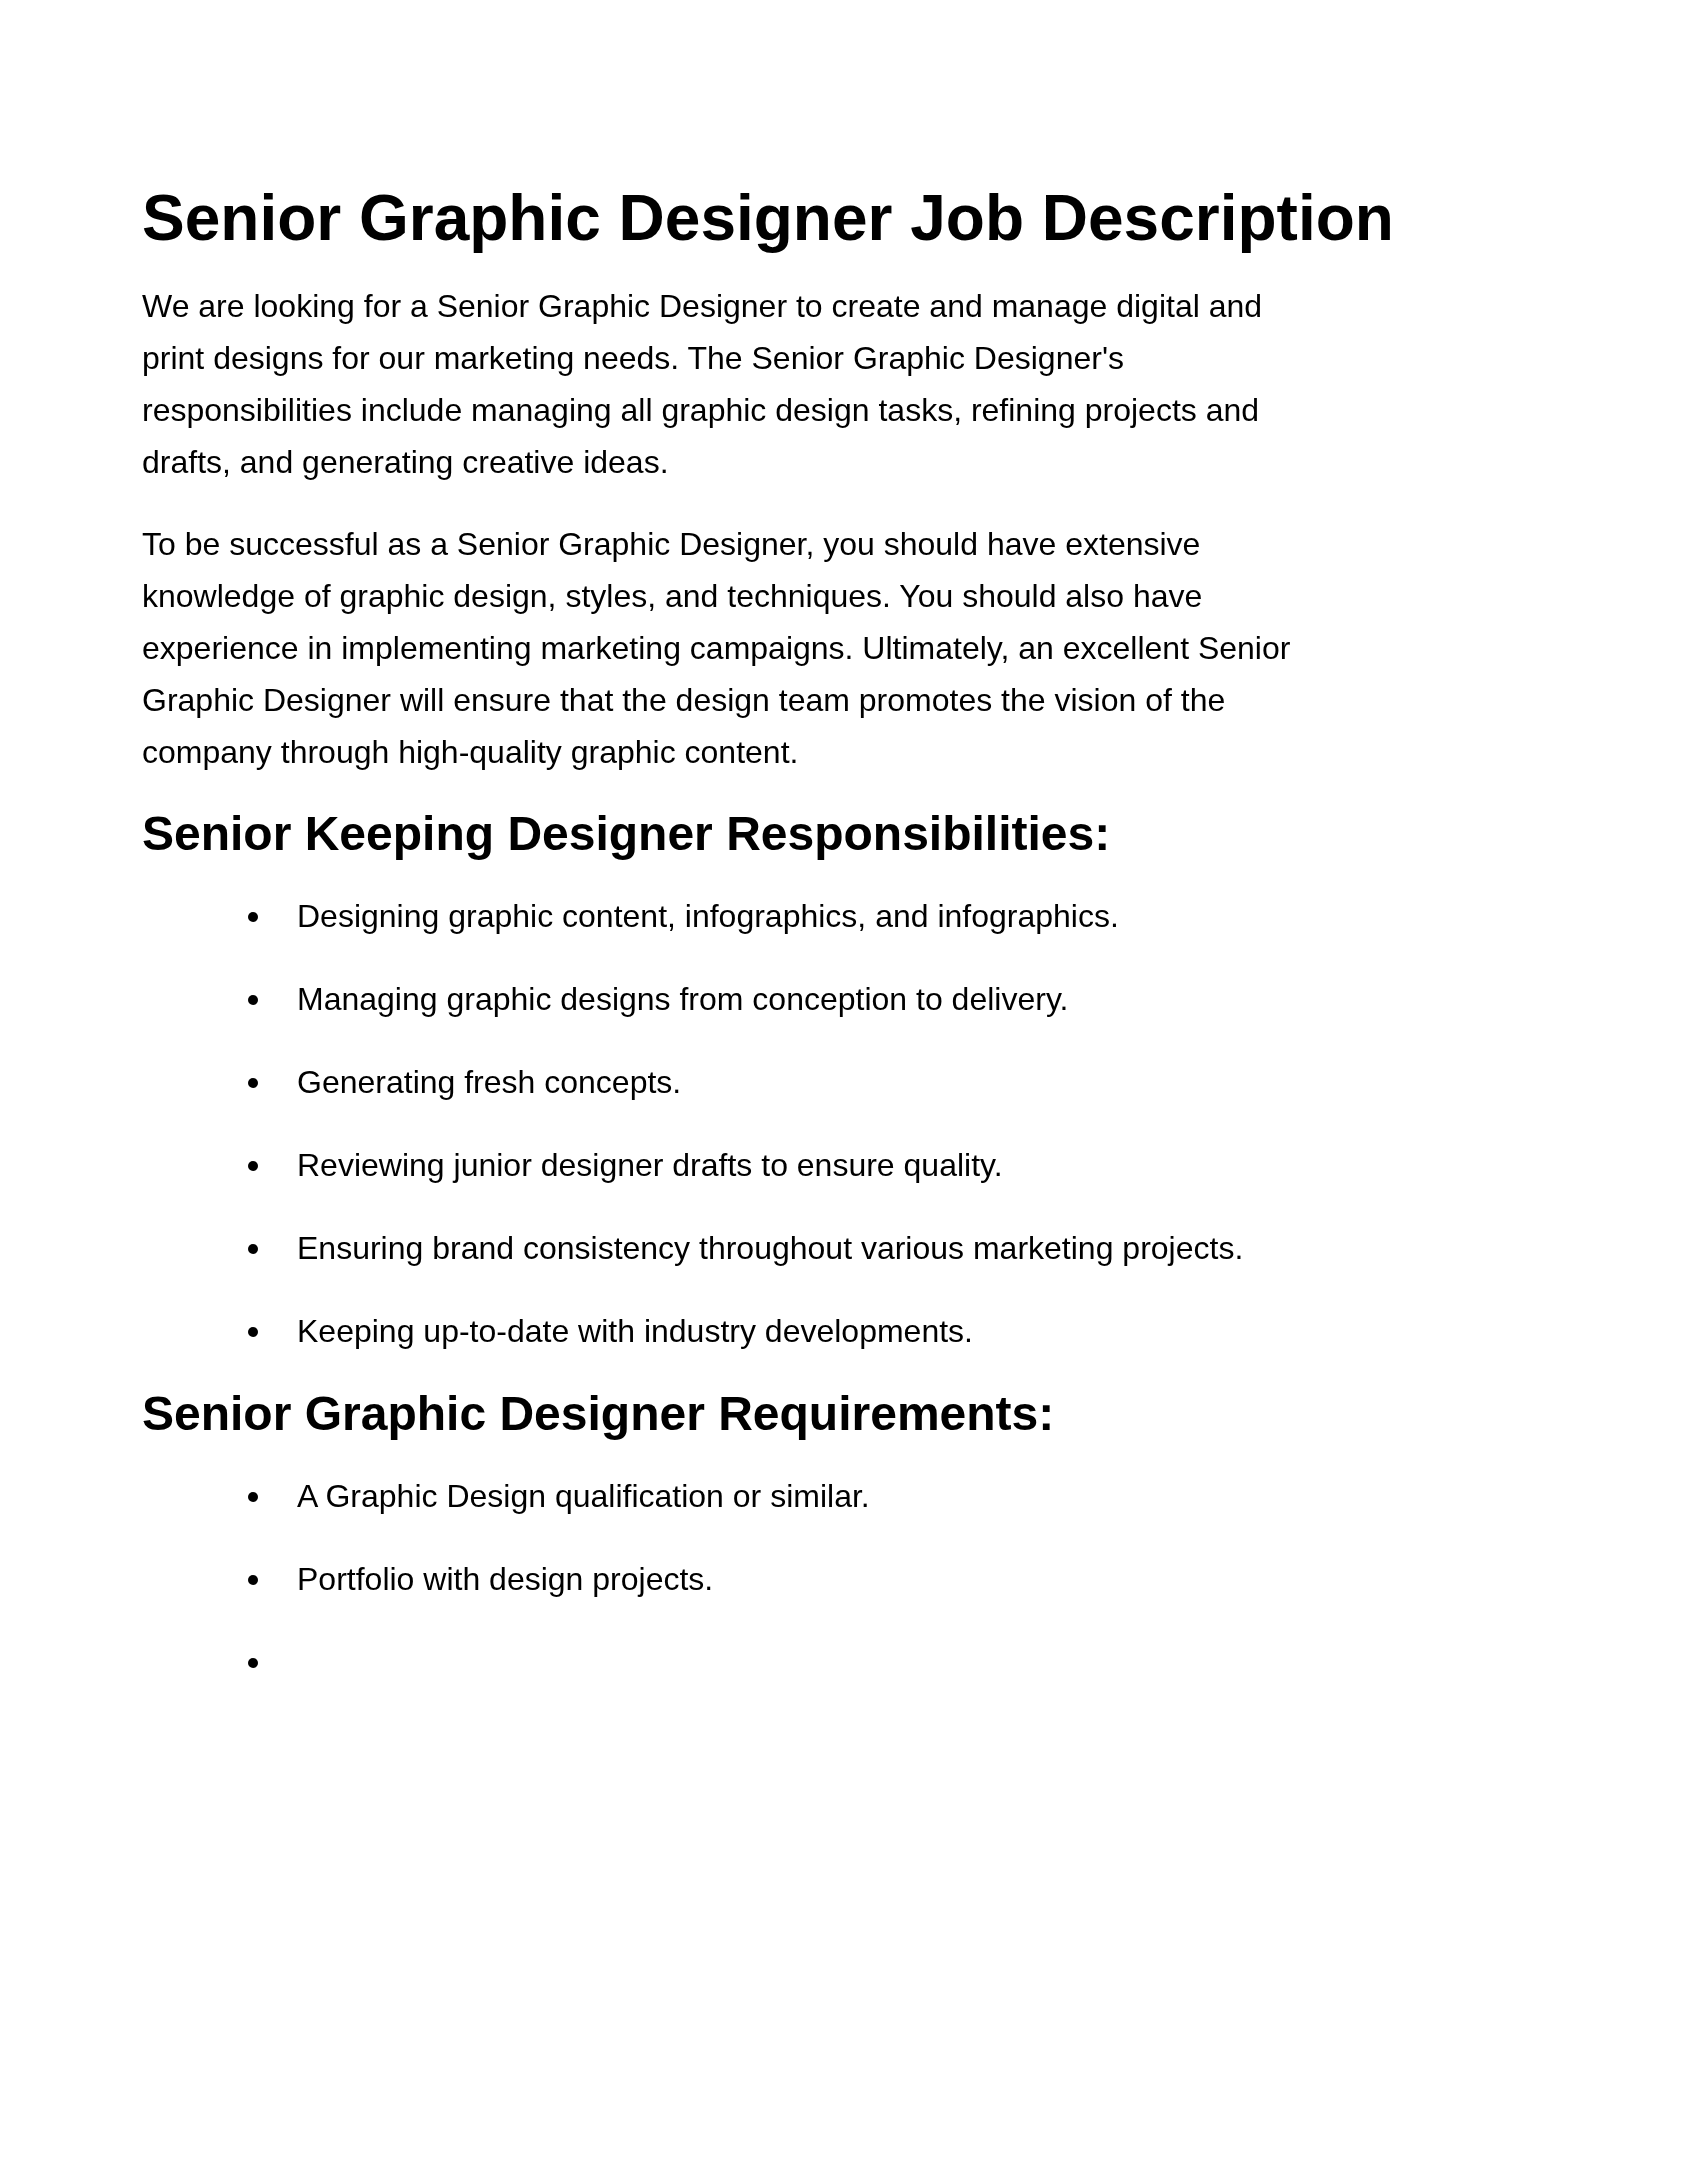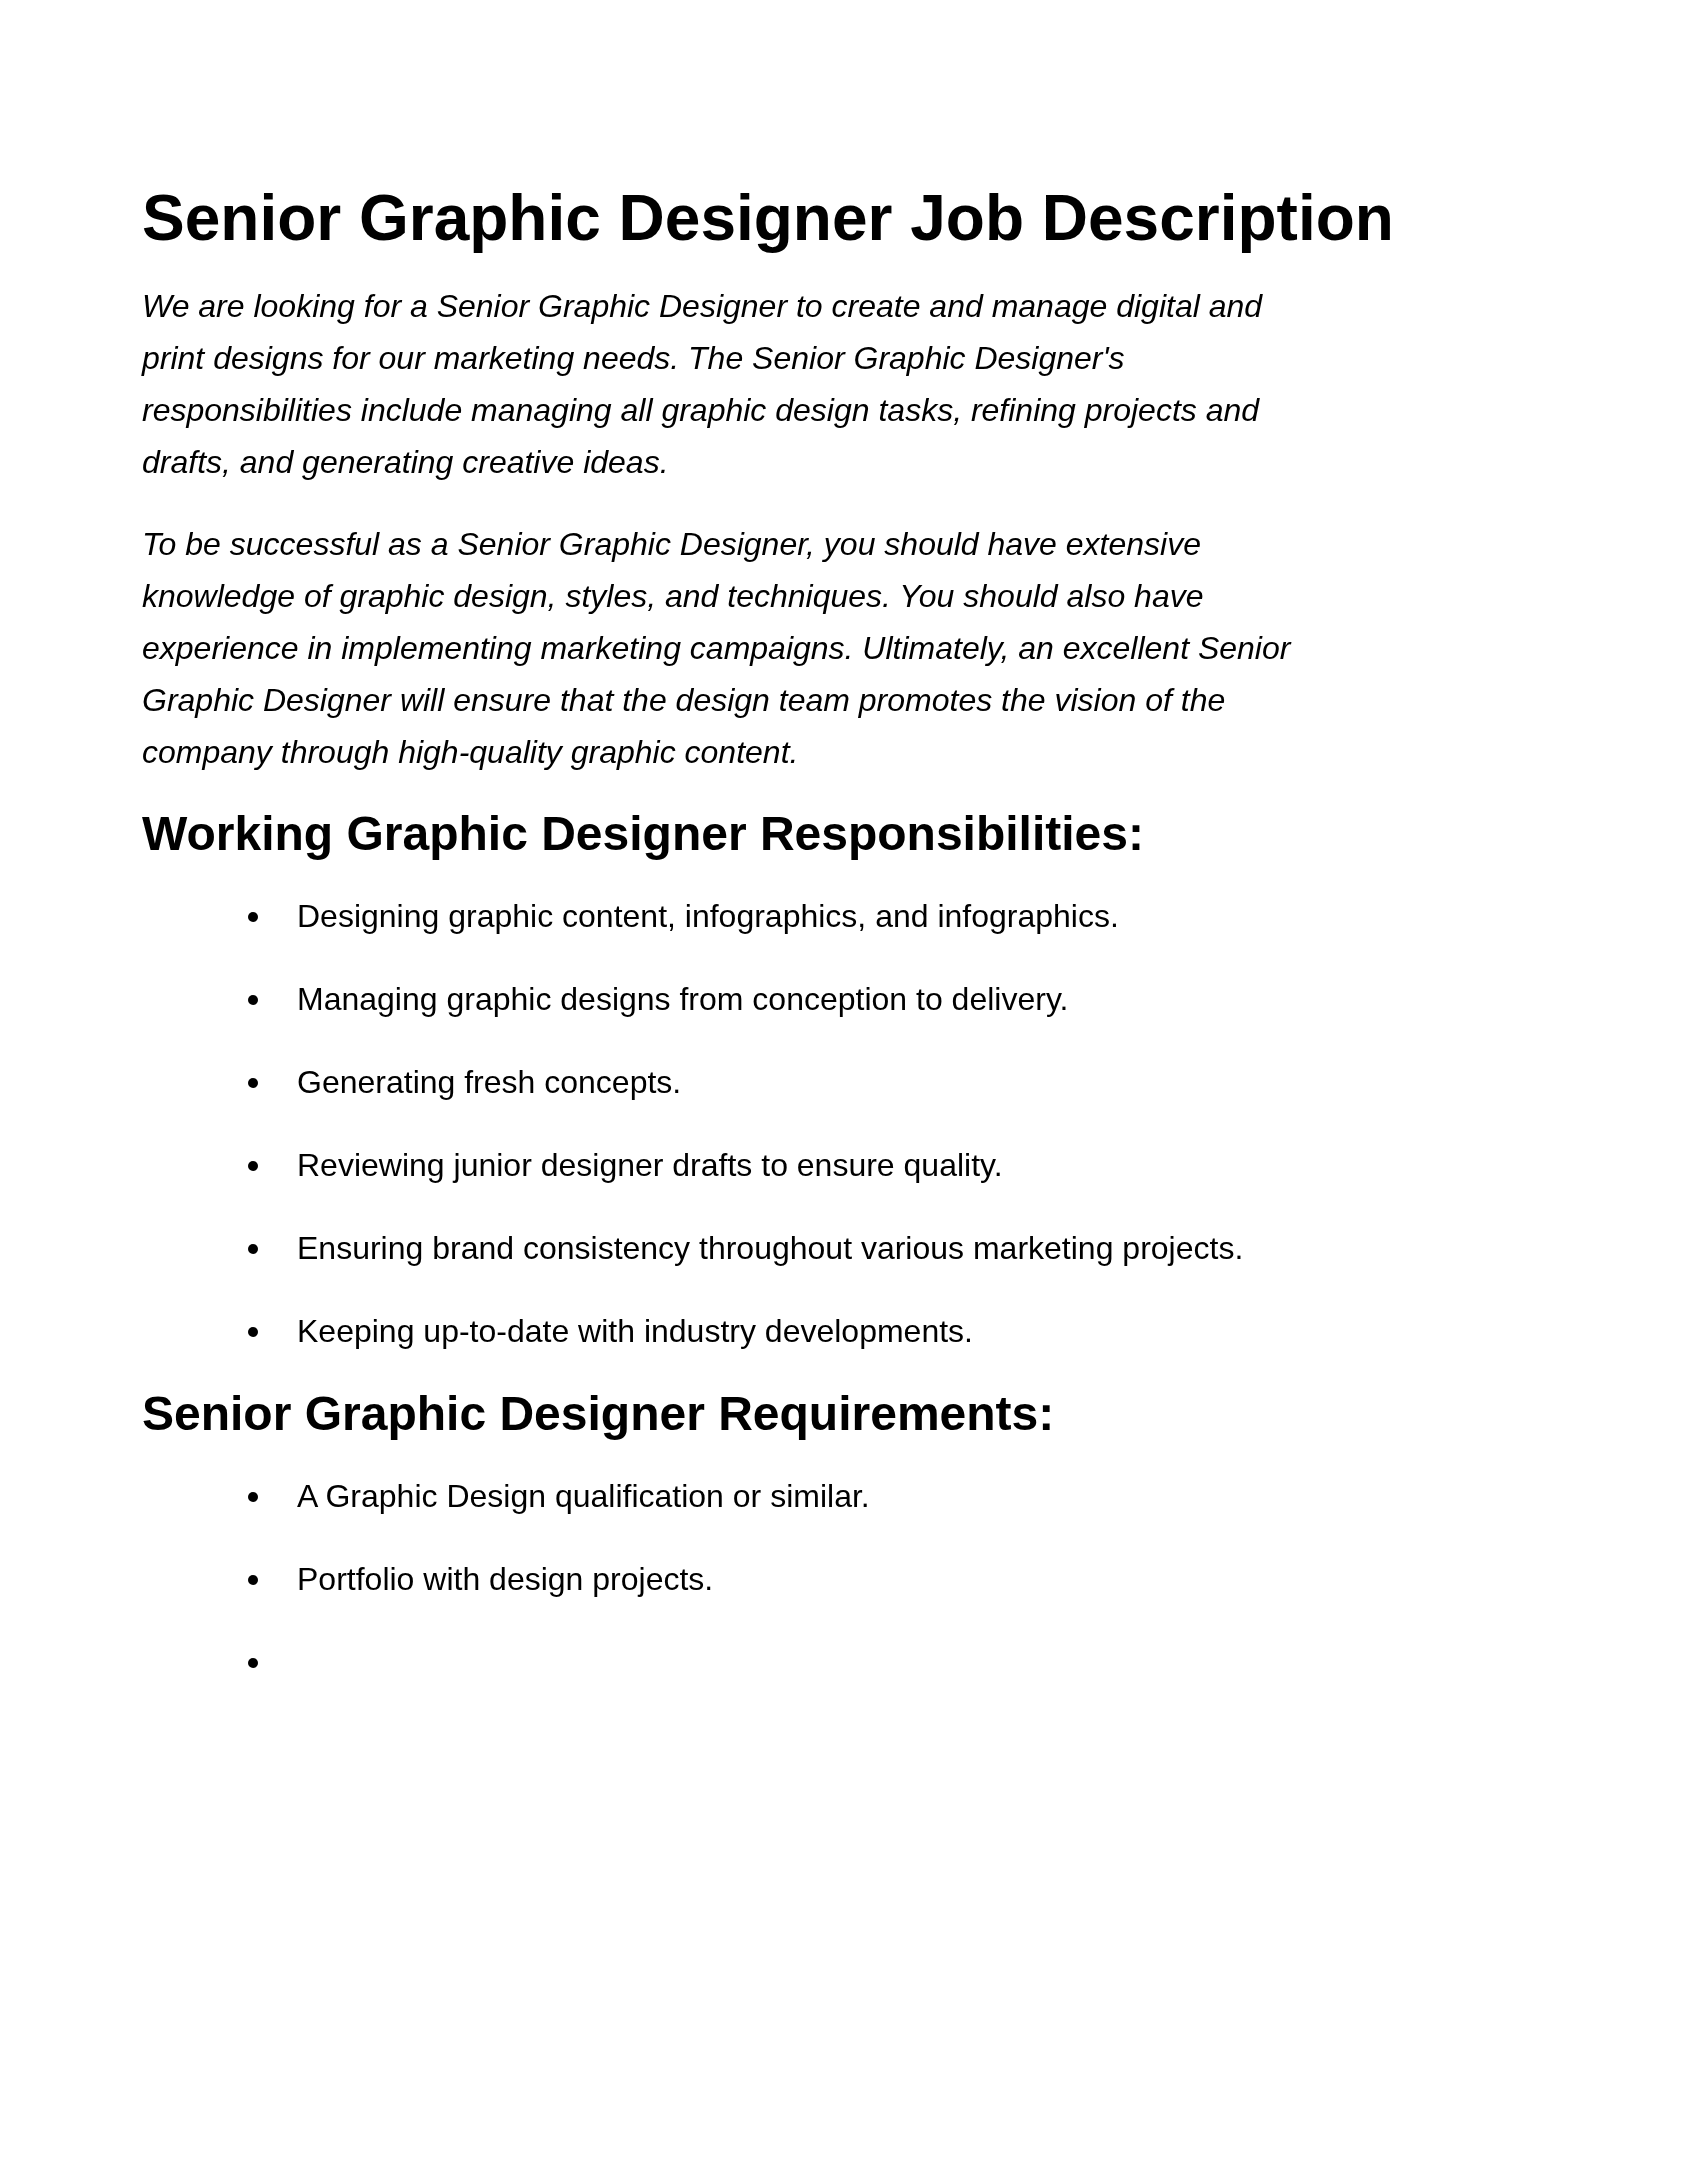--- a/index.html
+++ b/index.html
@@ -25,21 +25,20 @@
     width: 1307px;
   }
   .doc-title {
     font-weight: bold;
     margin: 0 0 36px 0;
     white-space: pre-line;
   }
   .para {
     margin: 0 0 30px 0;
     white-space: pre-line;
-    font-style: italic;
   }
   .section-heading {
     font-weight: bold;
     margin: 0 0 30px 0;
     white-space: pre-line;
   }
   ul.bullet-list {
     list-style: none;
     margin: 0;
     padding: 0;
@@ -74,21 +73,21 @@
 print designs for our marketing needs. The Senior Graphic Designer's
 responsibilities include managing all graphic design tasks, refining projects and
 drafts, and generating creative ideas.</p>
 
     <p class="para">To be successful as a Senior Graphic Designer, you should have extensive
 knowledge of graphic design, styles, and techniques. You should also have
 experience in implementing marketing campaigns. Ultimately, an excellent Senior
 Graphic Designer will ensure that the design team promotes the vision of the
 company through high-quality graphic content.</p>
 
-    <h2 class="section-heading">Working Graphic Designer Responsibilities:</h2>
+    <h2 class="section-heading">Senior Keeping Designer Responsibilities:</h2>
 
     <ul class="bullet-list">
       <li>
         <span class="bullet"></span>
         <span class="li-text">Designing graphic content, infographics, and infographics.</span>
       </li>
       <li>
         <span class="bullet"></span>
         <span class="li-text">Managing graphic designs from conception to delivery.</span>
       </li>

